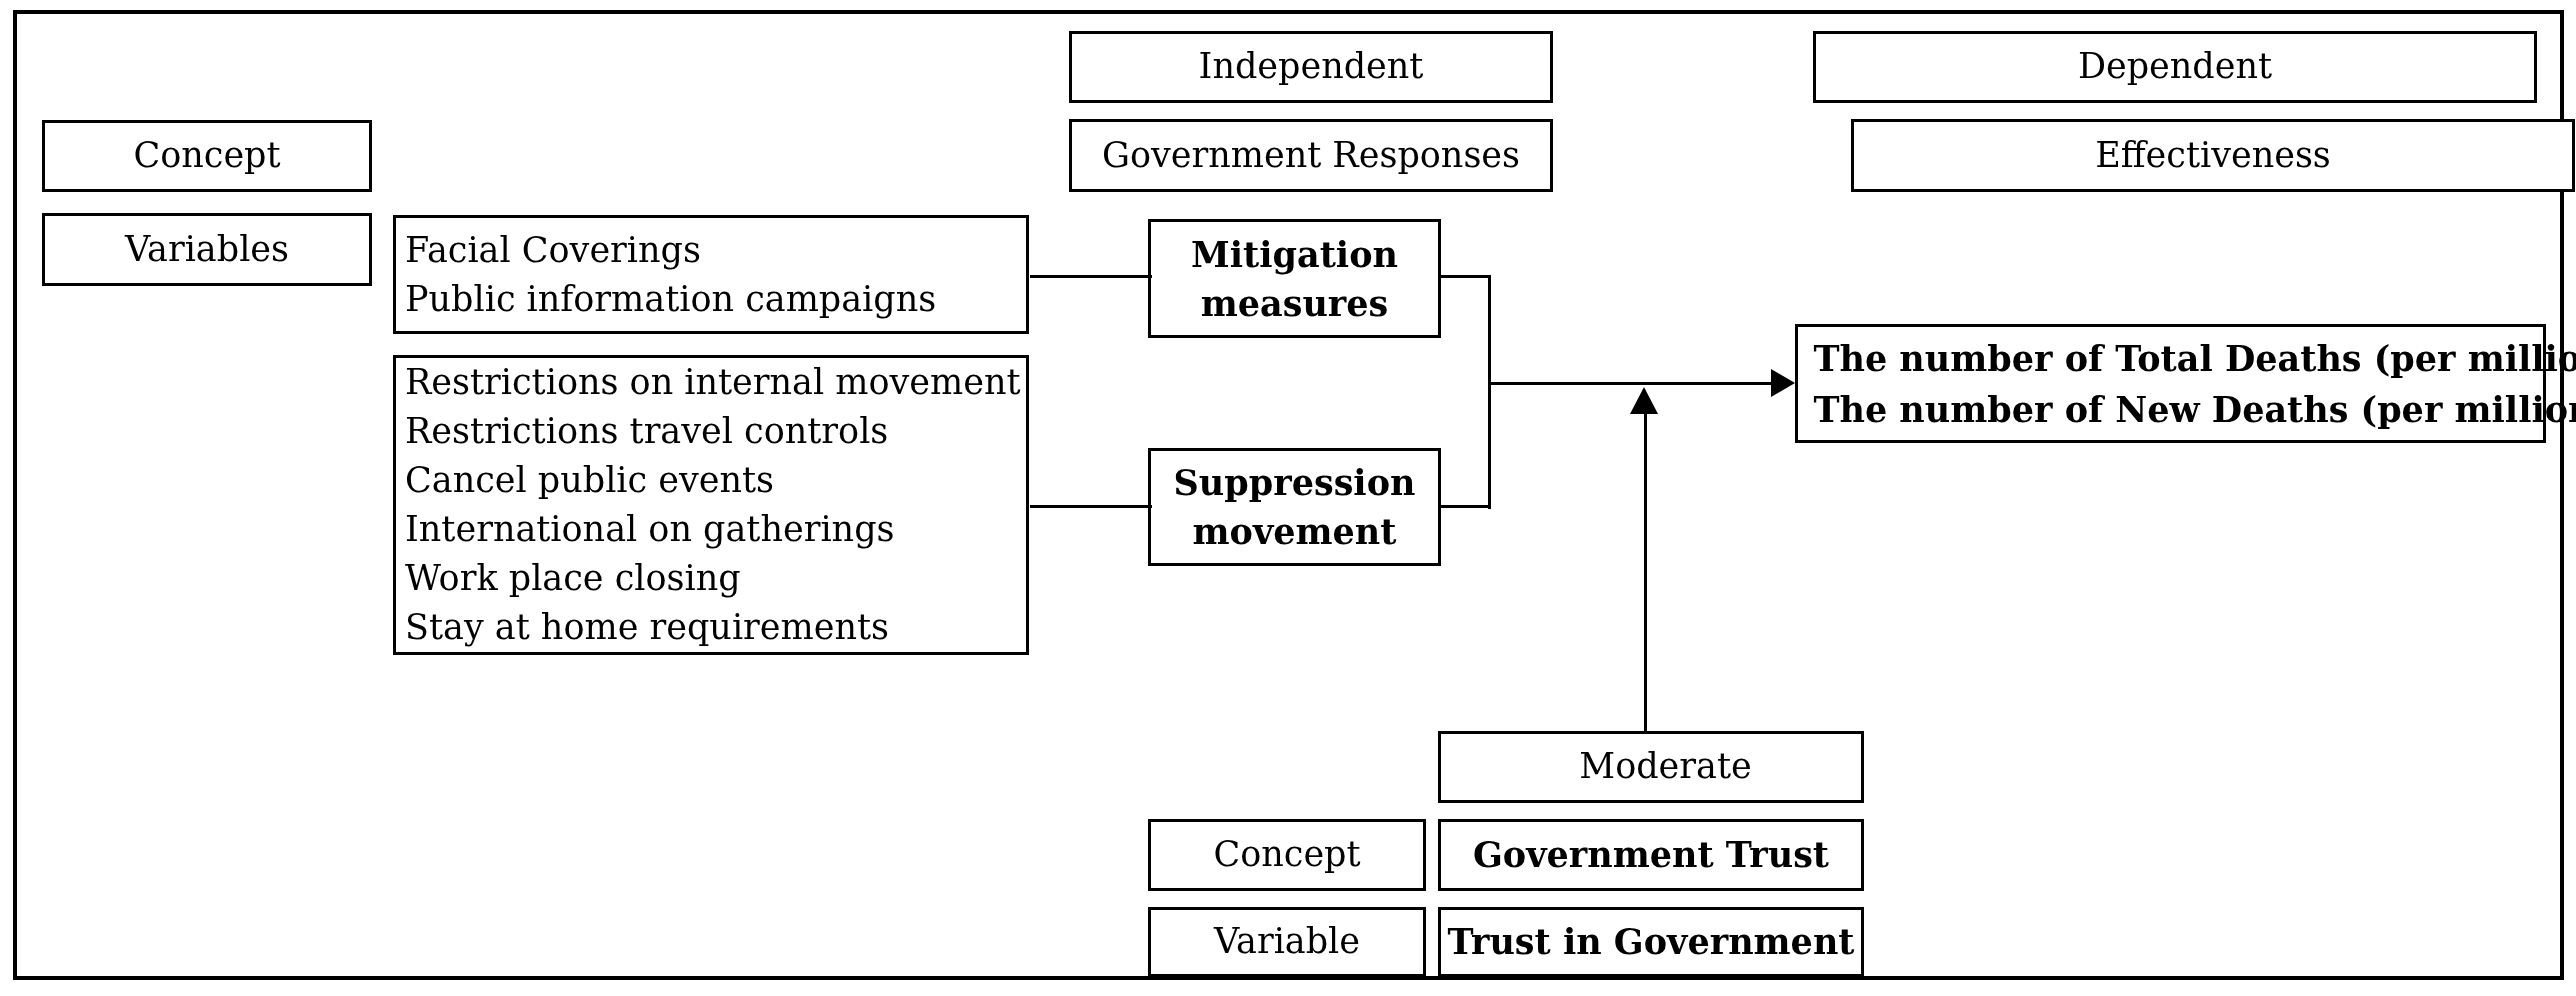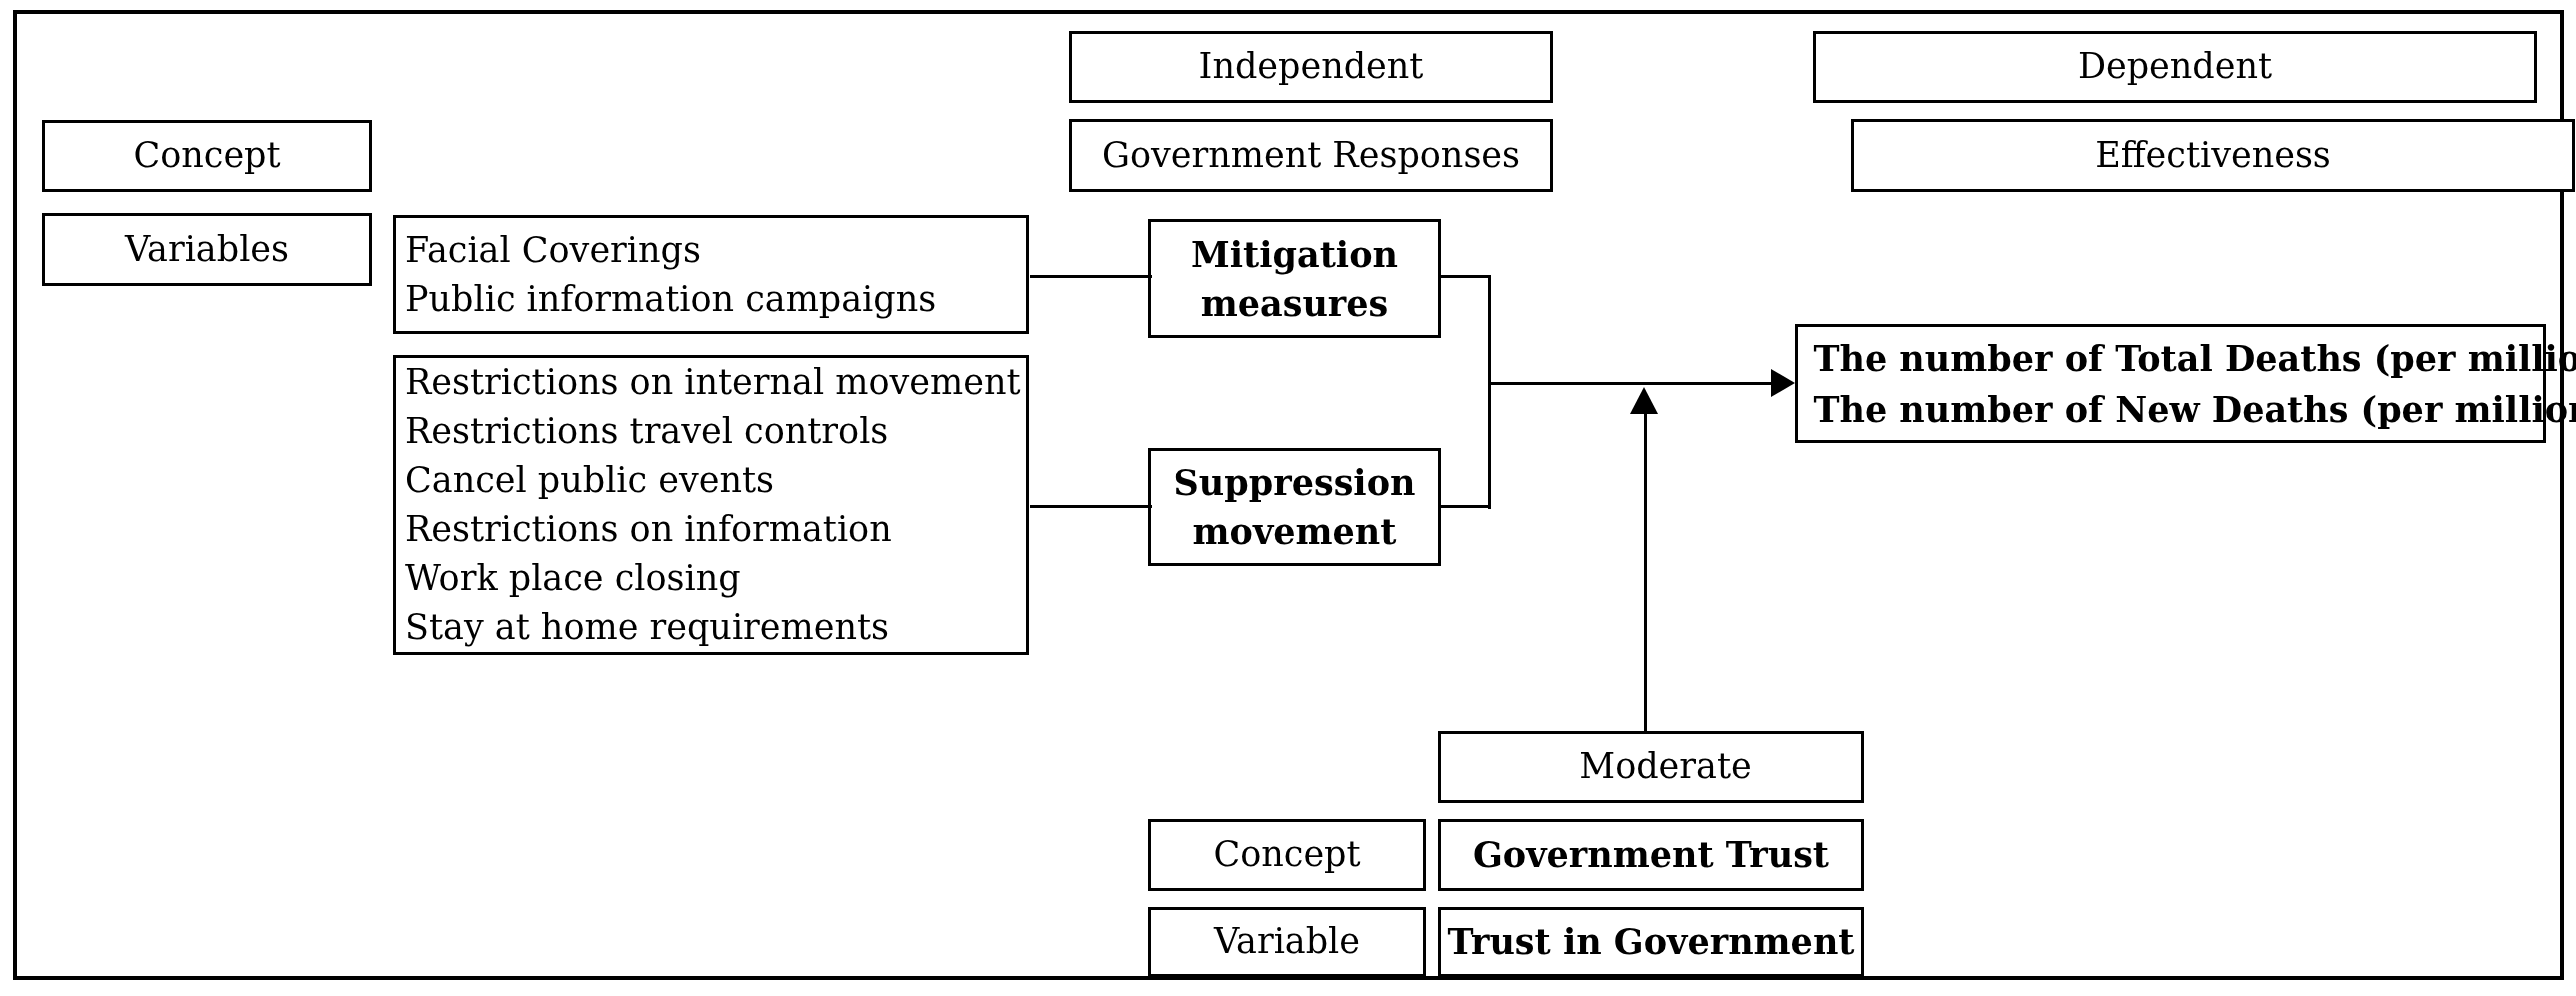--- a/index.html
+++ b/index.html
@@ -54,21 +54,21 @@
 
   <div class="box list" style="left:393px;top:215px;width:636px;height:119px;">
     <div class="line">Facial Coverings</div>
     <div class="line">Public information campaigns</div>
   </div>
 
   <div class="box list" style="left:393px;top:355px;width:636px;height:300px;">
     <div class="line">Restrictions on internal movement</div>
     <div class="line">Restrictions travel controls</div>
     <div class="line">Cancel public events</div>
-    <div class="line">Restrictions on information</div>
+    <div class="line">International on gatherings</div>
     <div class="line">Work place closing</div>
     <div class="line">Stay at home requirements</div>
   </div>
 
   <div class="box" style="left:1069px;top:31px;width:484px;height:72px;">Independent</div>
   <div class="box" style="left:1069px;top:119px;width:484px;height:73px;">Government Responses</div>
 
   <div class="box bold wrap" style="left:1148px;top:219px;width:293px;height:119px;">Mitigation measures</div>
   <div class="box bold wrap" style="left:1148px;top:448px;width:293px;height:118px;">Suppression movement</div>
 

